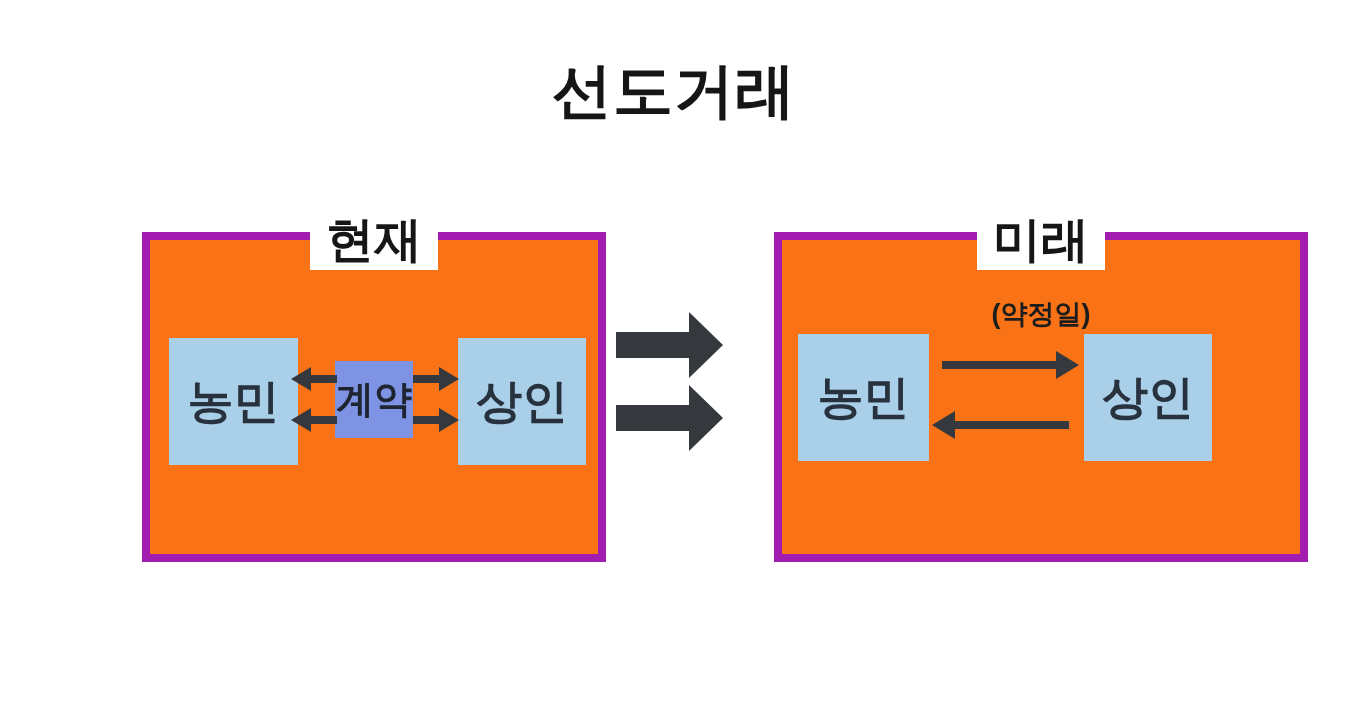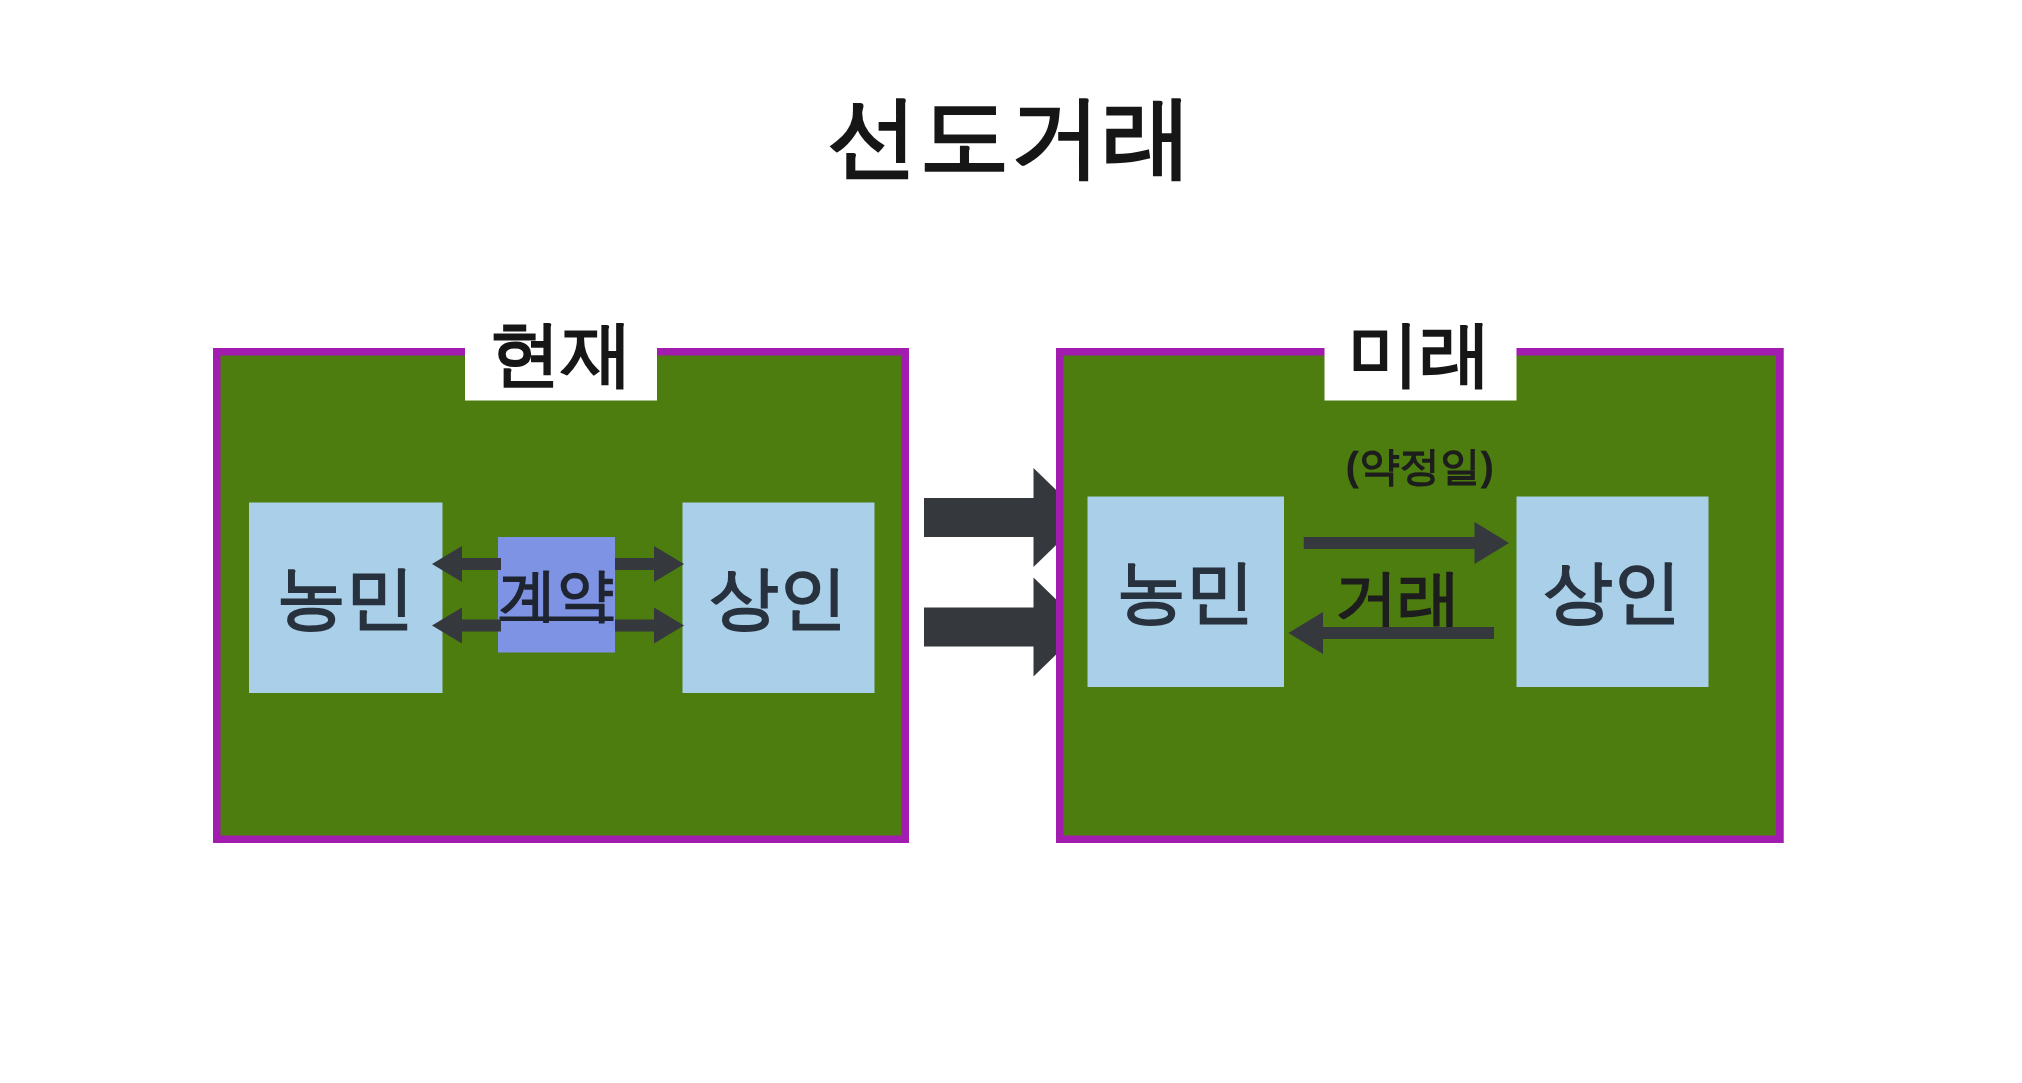--- a/index.html
+++ b/index.html
@@ -20,25 +20,25 @@
     font-weight: 800;
     color: #161616;
     letter-spacing: 1px;
     line-height: 1.1;
   }
 
   .panel {
     position: absolute;
     top: 232px;
     height: 330px;
-    border: 5px solid #a21caf;
-    background: #4d7c0f;
+    border: 8px solid #a21caf;
+    background: #f97316;
   }
   .panel.present { left: 142px; width: 464px; }
-  .panel.future  { left: 704px; width: 485px; }
+  .panel.future  { left: 774px; width: 534px; }
 
   .panel-label {
     position: absolute;
     top: -30px; left: 50%;
     transform: translateX(-50%);
     background: #ffffff;
     padding: 0 16px;
     font-size: 48px;
     font-weight: 800;
     color: #161616;
@@ -72,21 +72,20 @@
 
   .contract {
     position: absolute;
     left: 185px; top: 121px; width: 78px; height: 77px;
     background: #7e93e4;
     display: flex; align-items: center; justify-content: center;
     font-size: 38px;
     font-weight: 800;
     color: #1e2430;
     white-space: nowrap;
-    text-decoration: underline;
   }
 
   .trade-label {
     position: absolute;
     left: 178px; top: 134px; width: 90px;
     text-align: center;
     font-size: 42px;
     font-weight: 800;
     color: #1d1d1d;
     white-space: nowrap;
@@ -160,21 +159,20 @@
         <rect x="0" y="20" width="75" height="26"></rect>
         <polygon points="73,0 107,33 73,66"></polygon>
       </svg>
   </span>
 
   <section class="panel future">
     <div class="panel-label">미래</div>
     <div class="sub-label">(약정일)</div>
 
     <div class="entity left">농민</div>
-    <div class="trade-label">거래</div>
     <div class="entity right">상인</div>
 
     <span class="arrow a-trade-top">
       <svg width="137" height="30" viewBox="0 0 137 30">
           <rect x="0" y="11" width="118" height="8"></rect>
           <polygon points="137,15 114,1 114,29"></polygon>
         </svg>
     </span>
     <span class="arrow a-trade-bottom">
       <svg width="137" height="30" viewBox="0 0 137 30">

